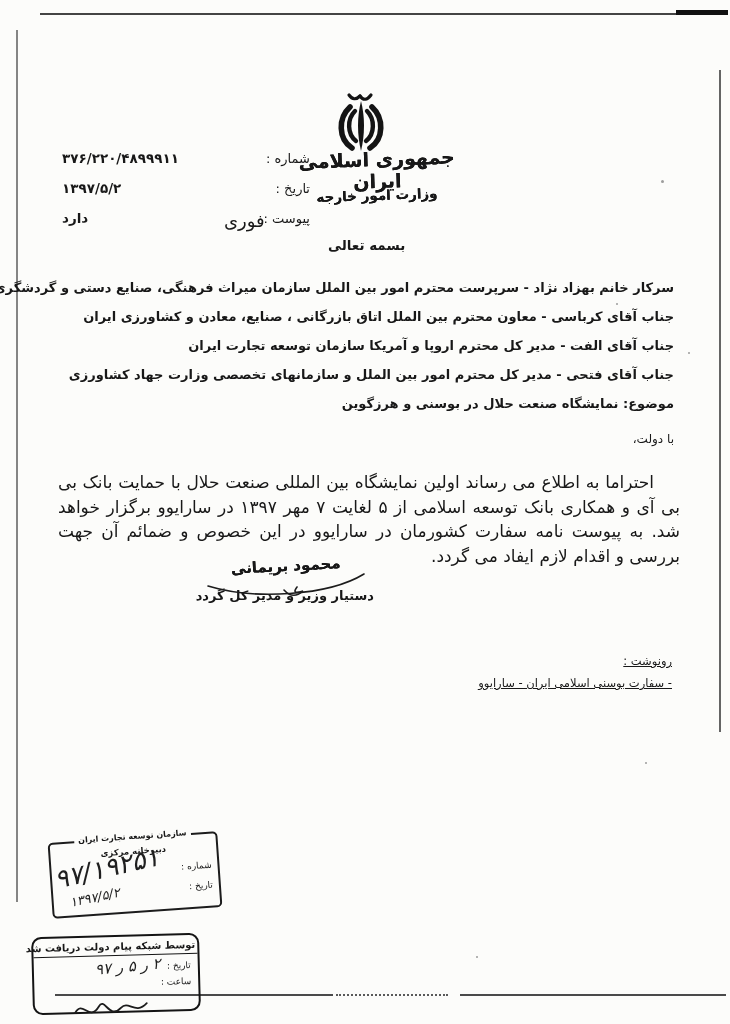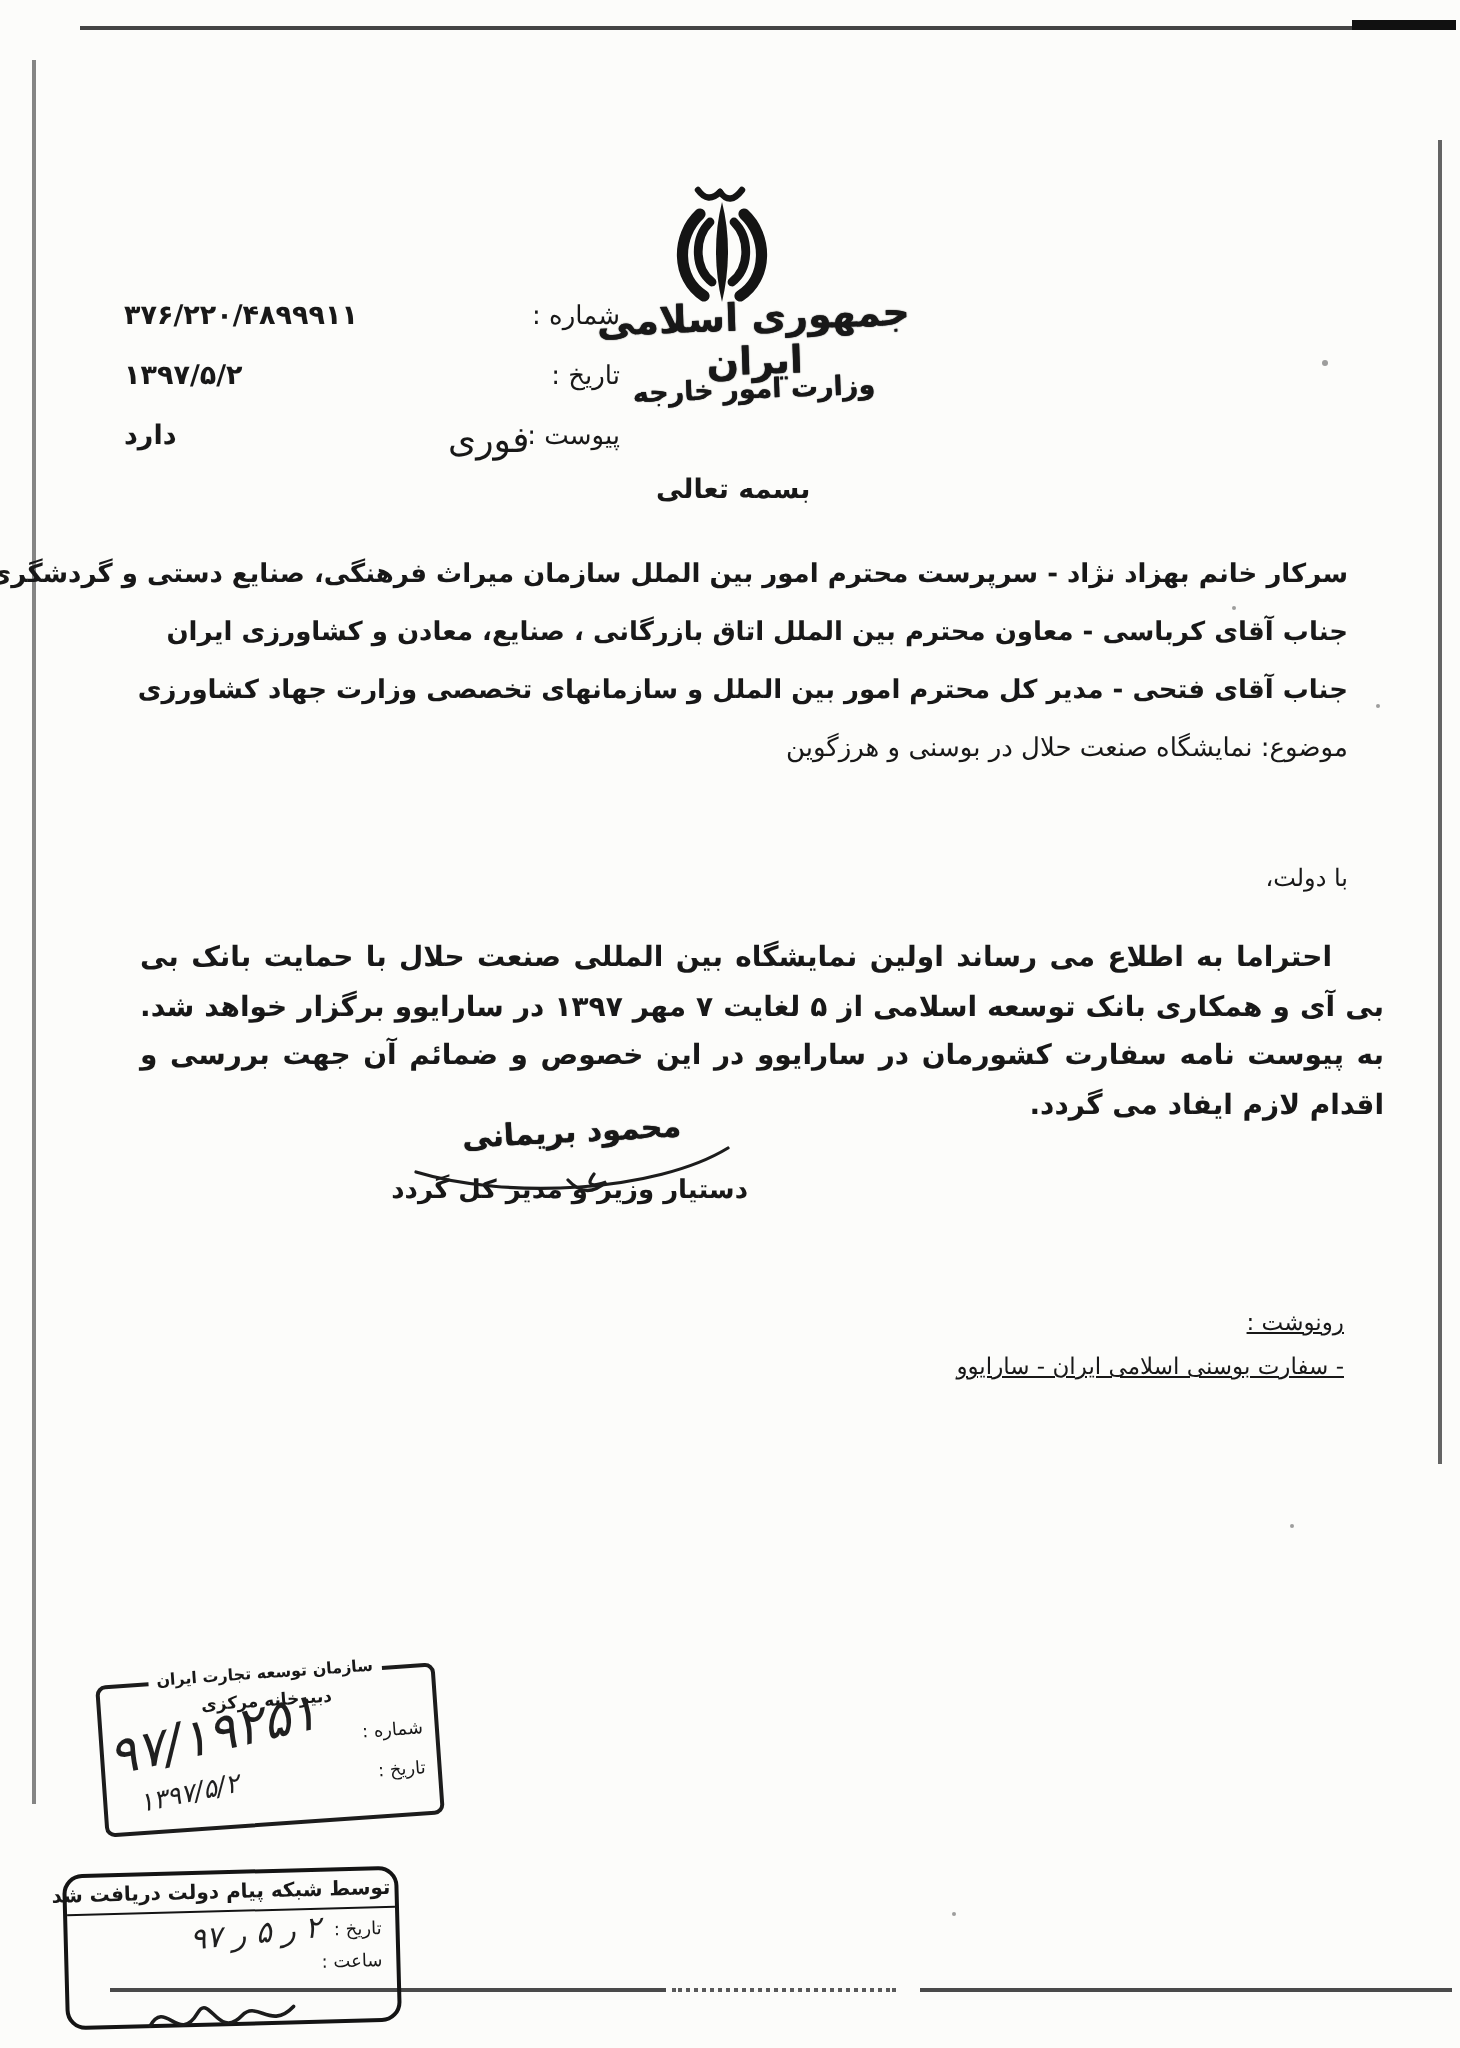--- a/index.html
+++ b/index.html
@@ -30,25 +30,25 @@
   .ref-label{font-size:13px;}
   .ref-value{font-size:13.5px;font-weight:700;direction:ltr;margin-top:48px;}
 
   .urgent{position:absolute;left:224px;top:210px;font-size:18px;font-weight:400;direction:rtl;}
   .basmala{position:absolute;left:328px;top:237px;width:96px;text-align:left;
            font-size:13.5px;font-weight:700;direction:rtl;}
 
   
   .recipients{position:absolute;left:56px;top:273px;width:618px;direction:rtl;text-align:right;}
   .recipient-line{font-size:13px;font-weight:700;line-height:29px;white-space:nowrap;}
-  .subject-line{font-size:13px;font-weight:400;line-height:29px;white-space:nowrap;}
+  .subject-line{font-size:13px;font-weight:700;line-height:29px;white-space:nowrap;}
   .salutation{position:absolute;left:56px;top:432px;width:618px;direction:rtl;text-align:right;
               font-size:12px;}
-  .body-par{position:absolute;left:70px;top:453px;width:622px;direction:rtl;
-            text-align:justify;font-size:14px;line-height:24.5px;text-indent:26px;font-weight:bold;}
+  .body-par{position:absolute;left:58px;top:453px;width:622px;direction:rtl;
+            text-align:justify;font-size:17px;line-height:24.5px;text-indent:26px;}
 
   
   .signature{position:absolute;left:198px;top:556px;width:176px;text-align:center;direction:rtl;}
   .sig-name{font-size:15px;font-weight:700;letter-spacing:-.5px;transform:rotate(-3deg);
             display:inline-block;text-shadow:0 0 .5px #000;}
   .sig-flourish{position:absolute;left:2px;top:14px;width:172px;height:30px;}
   .sig-title{margin-top:13px;font-size:13px;font-weight:700;white-space:nowrap;}
 
   
   .cc{position:absolute;left:372px;top:650px;width:300px;direction:rtl;text-align:right;
@@ -128,20 +128,21 @@
       <span class="ref-value">دارد</span>
     </div>
   </div>
 
   <div class="urgent">فوری</div>
   <div class="basmala">بسمه تعالی</div>
 
   <div class="recipients">
     <div class="recipient-line">سرکار خانم بهزاد نژاد - سرپرست محترم امور بین الملل سازمان میراث فرهنگی، صنایع دستی و گردشگری</div>
     <div class="recipient-line">جناب آقای کرباسی - معاون محترم بین الملل اتاق بازرگانی ، صنایع، معادن و کشاورزی ایران</div>
+    <div class="recipient-line">جناب آقای الفت - مدیر کل محترم اروپا و آمریکا سازمان توسعه تجارت ایران</div>
     <div class="recipient-line">جناب آقای فتحی - مدیر کل محترم امور بین الملل و سازمانهای تخصصی وزارت جهاد کشاورزی</div>
     <div class="subject-line">موضوع: نمایشگاه صنعت حلال در بوسنی و هرزگوین</div>
   </div>
 
   <div class="salutation">با دولت،</div>
   <p class="body-par">احتراما به اطلاع می رساند اولین نمایشگاه بین المللی صنعت حلال با حمایت بانک بی بی آی و همکاری بانک توسعه اسلامی از ۵ لغایت ۷ مهر ۱۳۹۷ در سارایوو برگزار خواهد شد. به پیوست نامه سفارت کشورمان در سارایوو در این خصوص و ضمائم آن جهت بررسی و اقدام لازم ایفاد می گردد.</p>
 
   <div class="signature">
     <span class="sig-name">محمود بریمانی</span>
     <svg class="sig-flourish" viewBox="0 0 172 30" aria-hidden="true">

